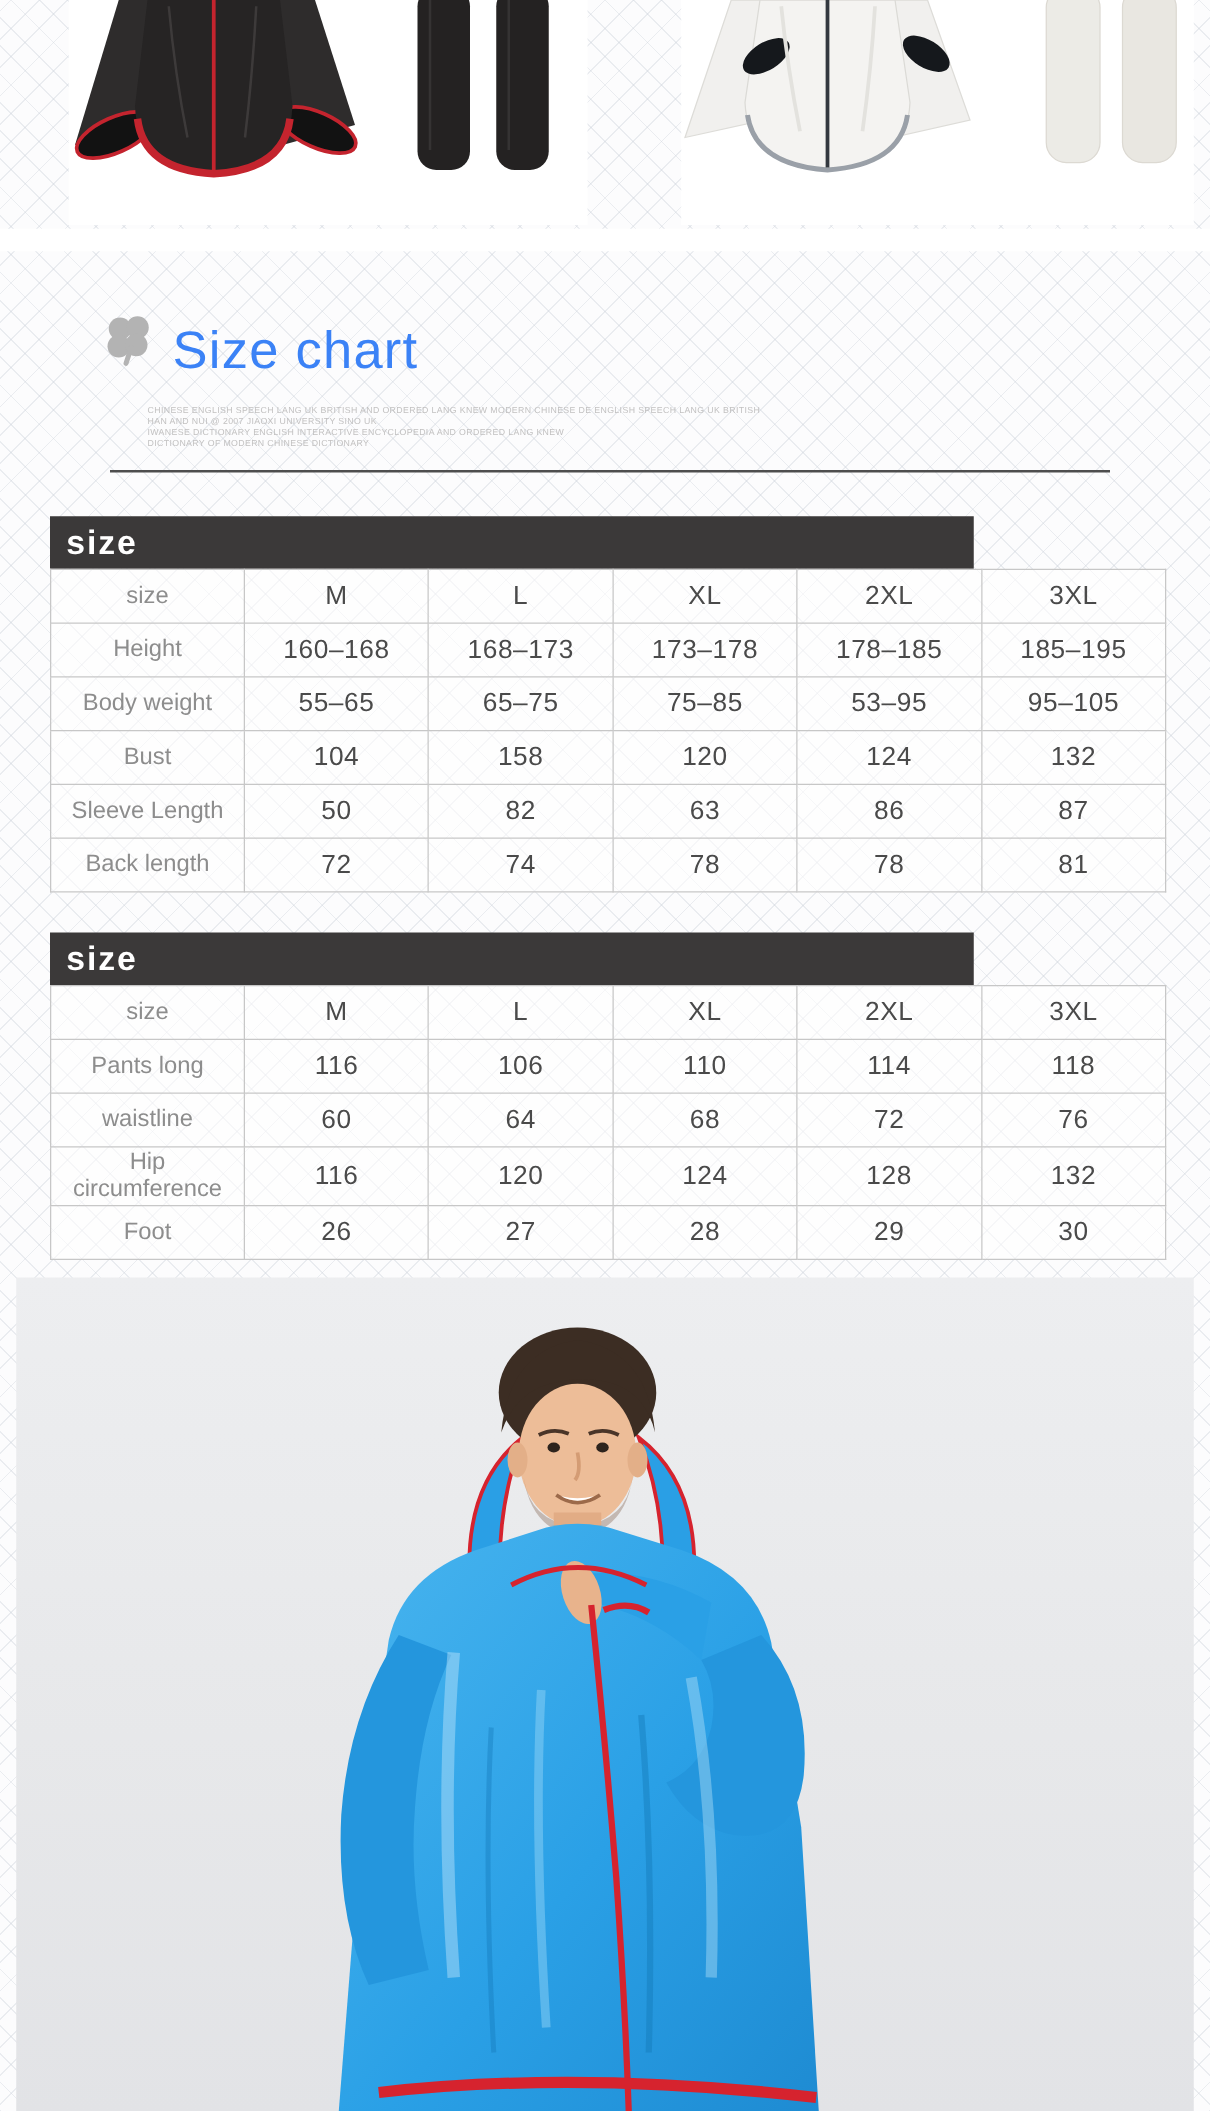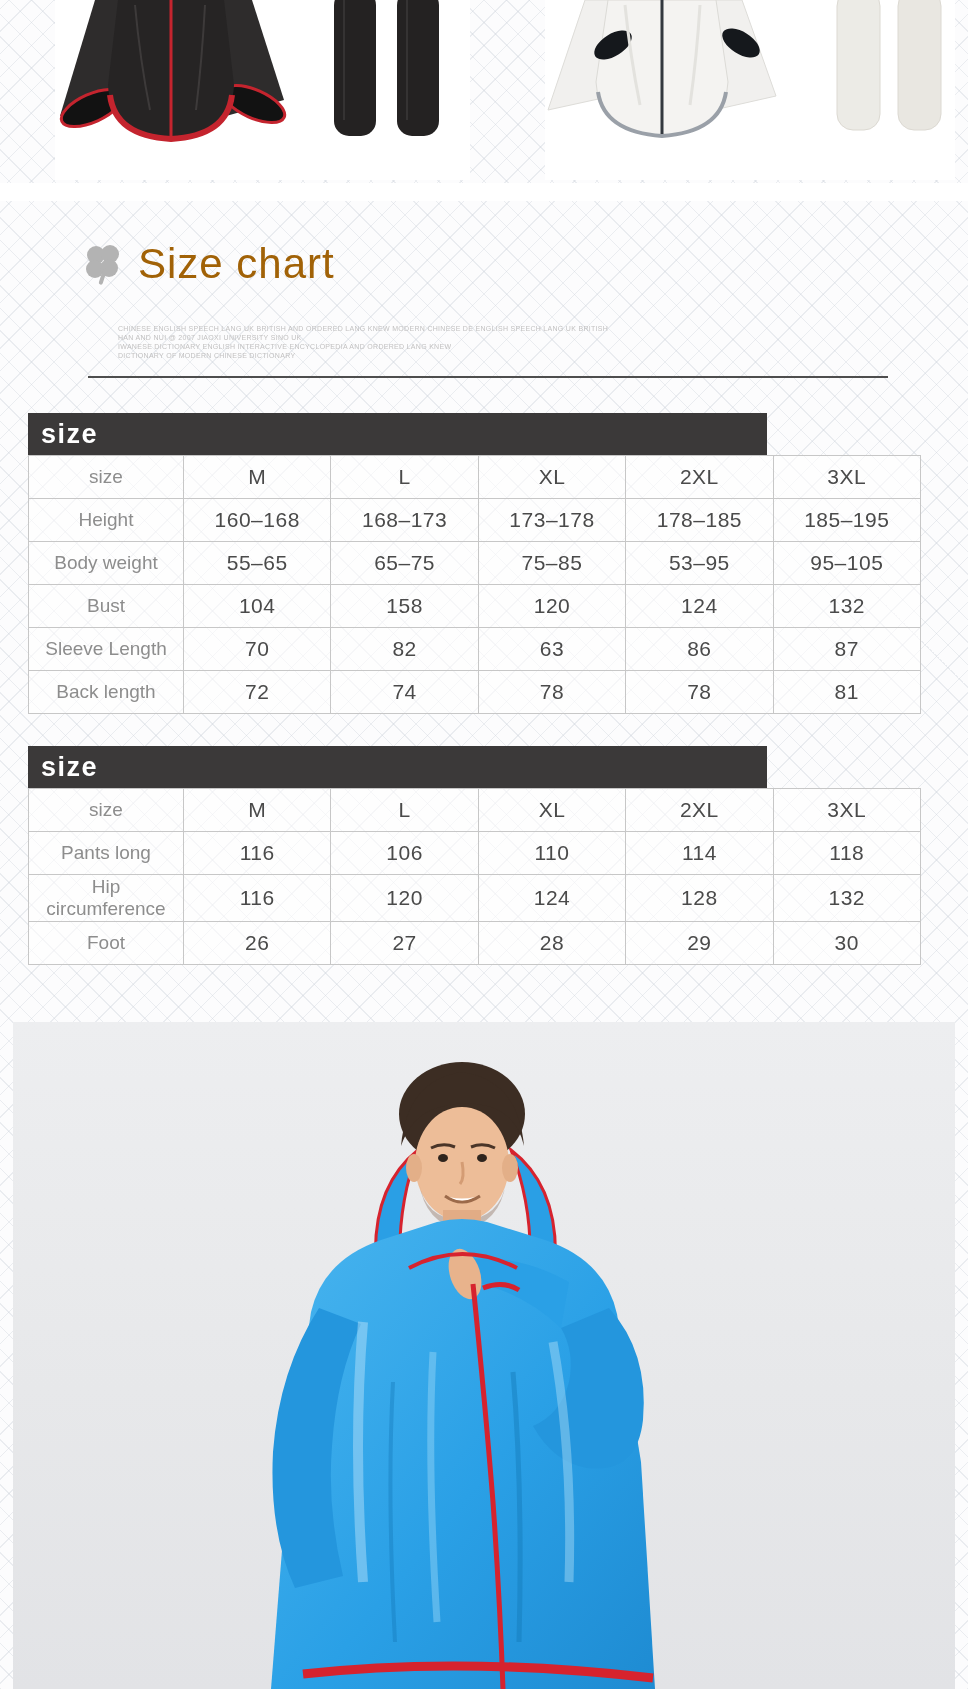--- a/index.html
+++ b/index.html
@@ -10,26 +10,26 @@
     background-image:
       repeating-linear-gradient(45deg, rgba(205,211,219,0.38) 0 1px, transparent 1px 16px),
       repeating-linear-gradient(-45deg, rgba(205,211,219,0.38) 0 1px, transparent 1px 16px);
   }
   .abs{position:absolute;}
   
   #product-strip{left:0;top:0;width:968px;height:185px;}
   #white-band{left:0;top:183px;width:968px;height:18px;background:#ffffff;}
   
   #size-chart-heading{left:84px;top:240px;display:flex;align-items:center;gap:16px;}
-  #size-chart-heading .title{font-size:42px;color:#a16207;letter-spacing:1px;}
+  #size-chart-heading .title{font-size:42px;color:#3b82f6;letter-spacing:1px;margin-top:16px;}
   
   #fine-print{left:118px;top:324px;width:560px;color:#c2c1c1;font-size:7px;line-height:9px;letter-spacing:.3px;}
   #divider-rule{left:88px;top:376px;width:800px;height:2px;background:#4e4e4e;}
   
-  .table-block{position:absolute;left:28px;width:739px;}
+  .table-block{position:absolute;left:40px;width:739px;}
   .table-bar{height:42px;background:#3b3939;color:#fff;font-size:27px;font-weight:bold;
              line-height:42px;padding-left:13px;letter-spacing:1.5px;box-sizing:border-box;}
   table.size-table{border-collapse:collapse;table-layout:fixed;width:893px;}
   table.size-table td{
     border:1px solid #c7c7c7;height:40px;text-align:center;vertical-align:middle;
     background:rgba(255,255,255,0.55);
     font-size:21px;color:#4a4a4a;letter-spacing:.5px;
   }
   table.size-table td.lbl{font-size:19px;color:#8d8d8d;letter-spacing:0;}
   col.c-label{width:155px;}
@@ -147,21 +147,21 @@
       <tr>
         <td class="lbl">Bust</td>
         <td>104</td>
         <td>158</td>
         <td>120</td>
         <td>124</td>
         <td>132</td>
       </tr>
       <tr>
         <td class="lbl">Sleeve Length</td>
-        <td>70</td>
+        <td>50</td>
         <td>82</td>
         <td>63</td>
         <td>86</td>
         <td>87</td>
       </tr>
       <tr>
         <td class="lbl">Back length</td>
         <td>72</td>
         <td>74</td>
         <td>78</td>
@@ -194,20 +194,28 @@
         <td>2XL</td>
         <td>3XL</td>
       </tr>
       <tr>
         <td class="lbl">Pants long</td>
         <td>116</td>
         <td>106</td>
         <td>110</td>
         <td>114</td>
         <td>118</td>
+      </tr>
+      <tr>
+        <td class="lbl">waistline</td>
+        <td>60</td>
+        <td>64</td>
+        <td>68</td>
+        <td>72</td>
+        <td>76</td>
       </tr>
       <tr>
         <td class="lbl">Hip circumference</td>
         <td>116</td>
         <td>120</td>
         <td>124</td>
         <td>128</td>
         <td>132</td>
       </tr>
       <tr>

